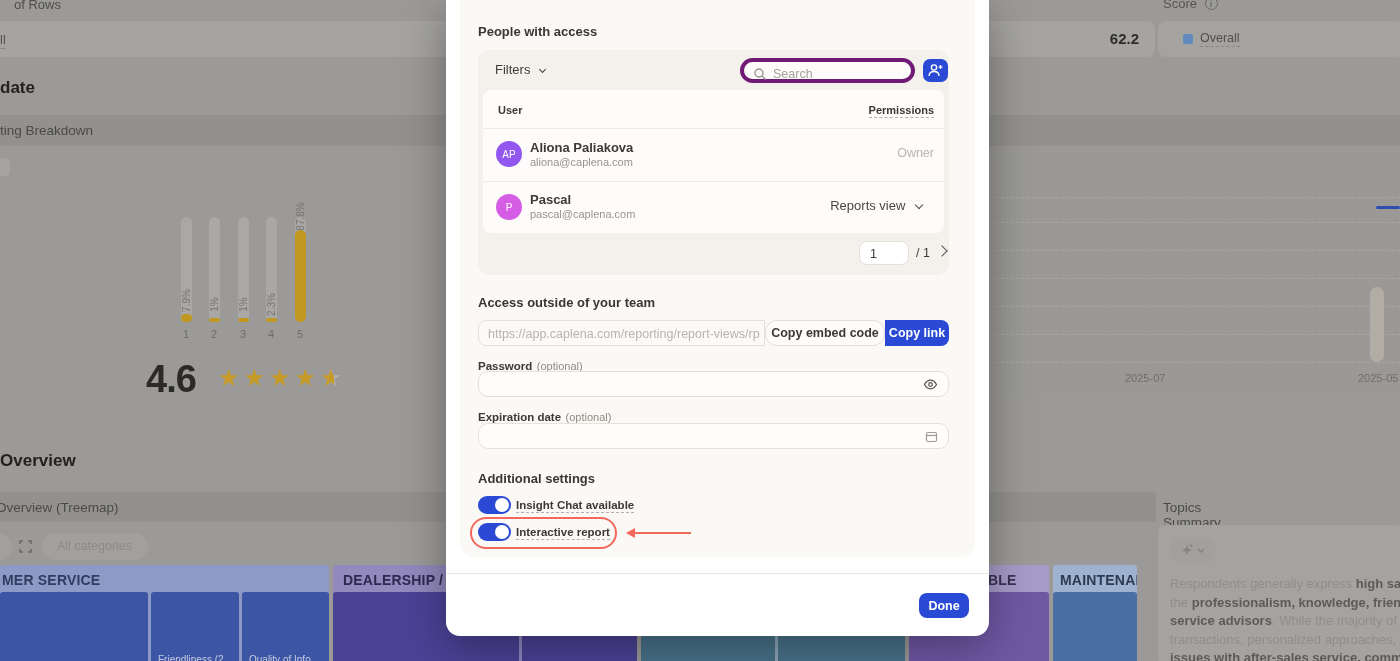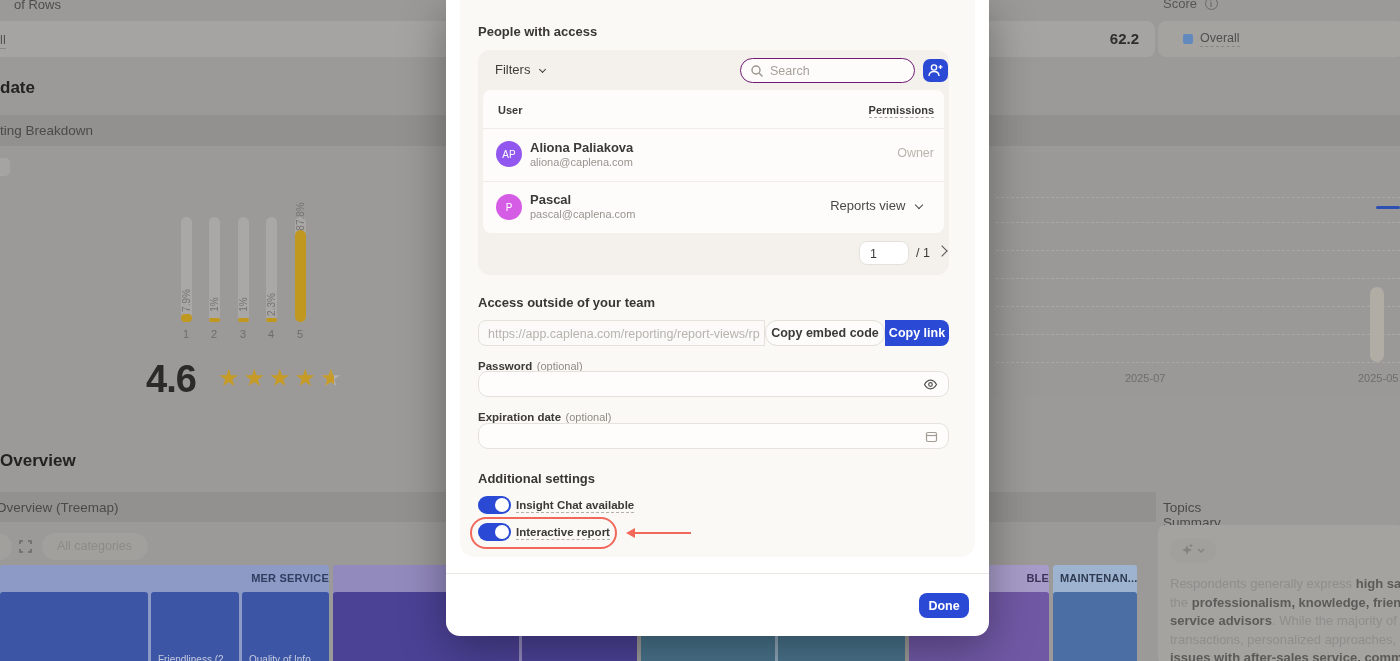--- a/index.html
+++ b/index.html
@@ -25,21 +25,21 @@
   .bar-tick { position:absolute; font-size:11px; color:#6e6d6b; text-align:center; width:20px; }
   .big-avg { font-size:38px; font-weight:bold; color:#2b2a28; letter-spacing:-1px; }
   .star { font-size:24px; color:#c79b27; line-height:1; }
   .star-part { position:relative; display:inline-block; color:#b3b2b0; }
   .star-part .fillpart { position:absolute; left:0; top:0; width:55%; overflow:hidden; color:#c79b27; }
   
   .gridline { position:absolute; left:996px; width:404px; border-top:1px dashed #a9a8a6; height:0; }
   .axis-lab { position:absolute; font-size:11px; color:#6f6e6b; }
   
   .tm-group { position:absolute; top:565px; bottom:-8px; border-radius:3px; }
-  .tm-head { font-size:11px; font-weight:bold; letter-spacing:.2px; padding:7px 0 0 10px; white-space:nowrap; overflow:hidden;text-align:right; }
+  .tm-head { font-size:14px; font-weight:bold; letter-spacing:.2px; padding:7px 0 0 10px; white-space:nowrap; overflow:hidden; }
   .tm-block { position:absolute; top:27px; bottom:0; border-radius:3px; }
   .tm-lab { position:absolute; left:7px; bottom:4px; font-size:10px; color:#c6cbe0; white-space:nowrap; overflow:hidden; }
   .topics-card { background:#a4a3a0; border-radius:8px; }
   .topics-line { font-size:13px; line-height:18.5px; color:#908e8b; white-space:nowrap; }
   .topics-line b { color:#5d5b58; }
   .pill { background:#a2a09d; border-radius:14px; color:#8d8b87; font-size:12.5px; }
   
   #modal { position:absolute; left:446px; top:0; width:543px; height:636px; background:#fff;
            border-radius:0 0 14px 14px; box-shadow:0 12px 45px rgba(0,0,0,.35); }
   #modal-content-card { position:absolute; left:14px; top:-20px; width:515px; height:577px;
@@ -217,21 +217,21 @@
 <div id="modal">
   <div id="modal-content-card"></div>
 
   <div class="abs m-heading" style="left:32px; top:24px;">People with access</div>
 
   <div class="abs m-card" style="left:32px; top:50px; width:471px; height:225px;">
     <div class="abs" style="left:17px; top:12px; font-size:13px; color:#3f3d39;">
       <span>Filters</span>
       <span class="chev" style="width:5px;height:5px;margin-left:6px;vertical-align:2px;color:#3f3d39;"></span>
     </div>
-    <div class="abs" style="left:262px; top:8px; width:175px; height:25px; background:#fdfcfa; border:1px solid #701a75; border-radius:13px;">
+    <div class="abs" style="left:262px; top:8px; width:175px; height:25px; background:#fdfcfa; border:4px solid #701a75; border-radius:13px;">
       <svg class="abs" style="left:9px; top:5px;" width="14" height="14" viewBox="0 0 14 14">
         <circle cx="6" cy="6" r="4" fill="none" stroke="#9a968f" stroke-width="1.4"></circle>
         <line x1="9" y1="9" x2="12.5" y2="12.5" stroke="#9a968f" stroke-width="1.4"></line>
       </svg>
       <span class="abs muted" style="left:29px; top:5px; font-size:12.5px;">Search</span>
     </div>
     <div class="abs btn-blue" style="left:445px; top:9px; width:25px; height:23px; border-radius:7px;">
       <svg width="25" height="23" viewBox="0 0 25 23">
         <circle cx="11" cy="8.5" r="2.6" fill="none" stroke="#fff" stroke-width="1.4"></circle>
         <path d="M6 17 c0-3 2.2-4.5 5-4.5 s5 1.5 5 4.5" fill="none" stroke="#fff" stroke-width="1.4"></path>

